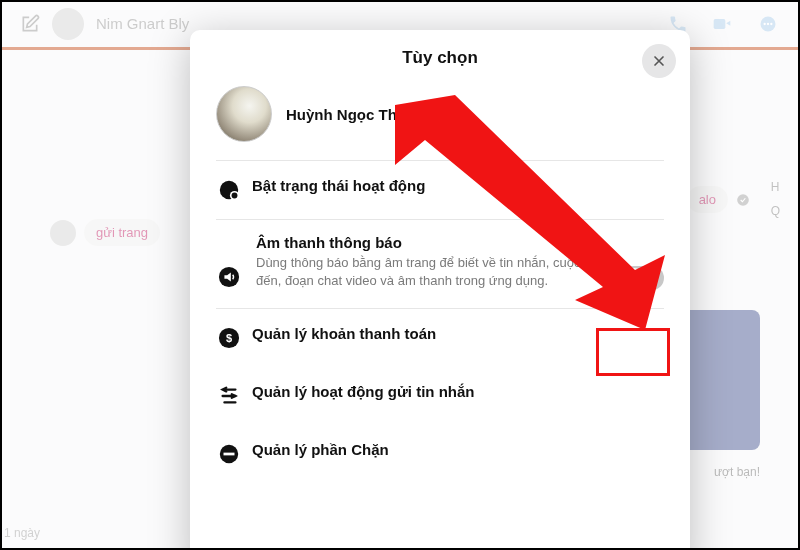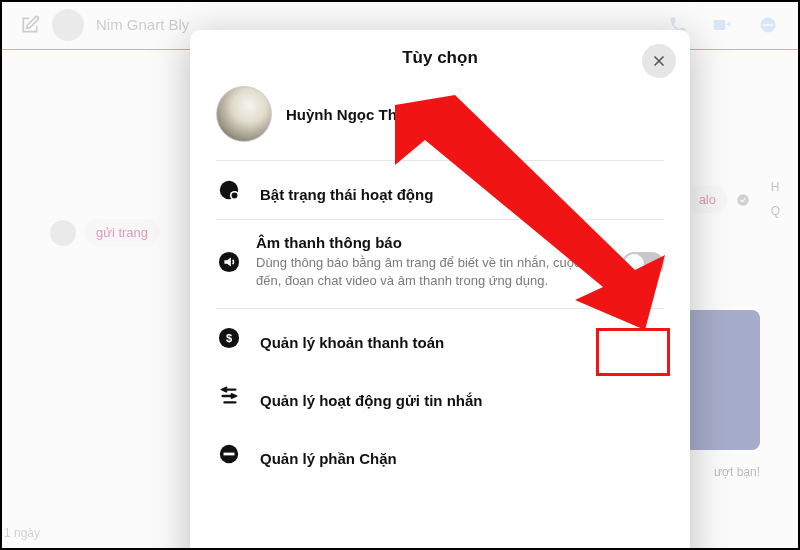--- a/index.html
+++ b/index.html
@@ -1,20 +1,20 @@
 <!DOCTYPE html>
 <html><head>
   <meta charset="utf-8">
   <style>
     * { box-sizing: border-box; margin: 0; padding: 0; font-family: Helvetica, Arial, sans-serif; }
     body { width: 800px; height: 550px; overflow: hidden; position: relative; background: #fff; }
 
     
     .bg { position: absolute; inset: 0; background: #f7f7f8; }
-    .bg-header { height: 50px; display: flex; align-items: center; padding: 8px 20px; border-bottom: 1px solid #c2410c; }
+    .bg-header { height: 50px; display: flex; align-items: center; padding: 8px 20px; border-bottom: 3px solid #c2410c; }
     .compose-icon { width: 20px; height: 20px; color: #8e8e8e; }
     .avatar-sm { width: 32px; height: 32px; border-radius: 50%; background: #d0d0d0; margin: 0 12px; }
     .bg-name { color: #8e8e8e; font-size: 15px; flex: 1; }
     .bg-actions { display: flex; gap: 22px; color: #a7c9e8; }
     .bg-actions > span { display: inline-flex; }
     .bg-body { padding: 20px 50px; font-size: 13px; color: #888; position: relative; height: calc(100% - 50px); }
     .msg-row { display: flex; align-items: center; gap: 8px; margin: 6px 0; }
     .msg-row.right { justify-content: flex-end; }
     .msg-bubble { background: #eee; padding: 6px 12px; border-radius: 14px; font-size: 13px; color: #be185d; }
     .card-block { position: absolute; right: 40px; top: 260px; width: 100px; height: 140px; background: #3a4a8a; border-radius: 8px; }
@@ -34,25 +34,25 @@
 
     .section-title { font-size: 17px; font-weight: 700; color: #111; margin: 16px 0 14px; }
 
     .profile-row { display: flex; align-items: center; gap: 14px; padding: 4px 0 18px; cursor: pointer; }
     .avatar-lg { width: 56px; height: 56px; border-radius: 50%; background: radial-gradient(circle at 60% 35%, #f5f5f0 0%, #e0dccc 35%, #9b9282 70%, #55503d 100%); border: 1px solid #ccc; }
     .profile-name { font-size: 15px; font-weight: 600; color: #111; }
     .profile-sub { font-size: 13px; color: #7a7a7a; margin-top: 2px; }
 
     .divider { height: 1px; background: #e6e6e6; margin: 0; }
 
-    .list-item { display: flex; align-items: flex-end; gap: 18px; padding: 16px 0; cursor: pointer; }
+    .list-item { display: flex; align-items: flex-start; gap: 10px; padding: 16px 0; cursor: pointer; }
     .li-icon { width: 26px; height: 26px; display: flex; align-items: center; justify-content: center; color: #111; }
     .li-label { font-size: 15px; font-weight: 600; color: #111; }
 
-    .notif-row { display: flex; align-items: center; gap: 14px; padding: 14px 0 18px; }
+    .notif-row { display: flex; align-items: flex-end; gap: 14px; padding: 14px 0 18px; }
     .notif-text { flex: 1; }
     .notif-title { font-size: 15px; font-weight: 600; color: #111; }
     .notif-desc { font-size: 13px; color: #7a7a7a; margin-top: 3px; line-height: 1.4; }
     .toggle { width: 42px; height: 24px; border-radius: 12px; background: #c8c8c8; position: relative; cursor: pointer; flex-shrink: 0; margin-top: 4px; }
     .toggle-knob { position: absolute; top: 2px; left: 2px; width: 20px; height: 20px; border-radius: 50%; background: #fff; }
 
     
     .red-box { position: absolute; border: 3px solid #f01414; top: 298px; right: 20px; width: 74px; height: 48px; pointer-events: none; }
 
     

